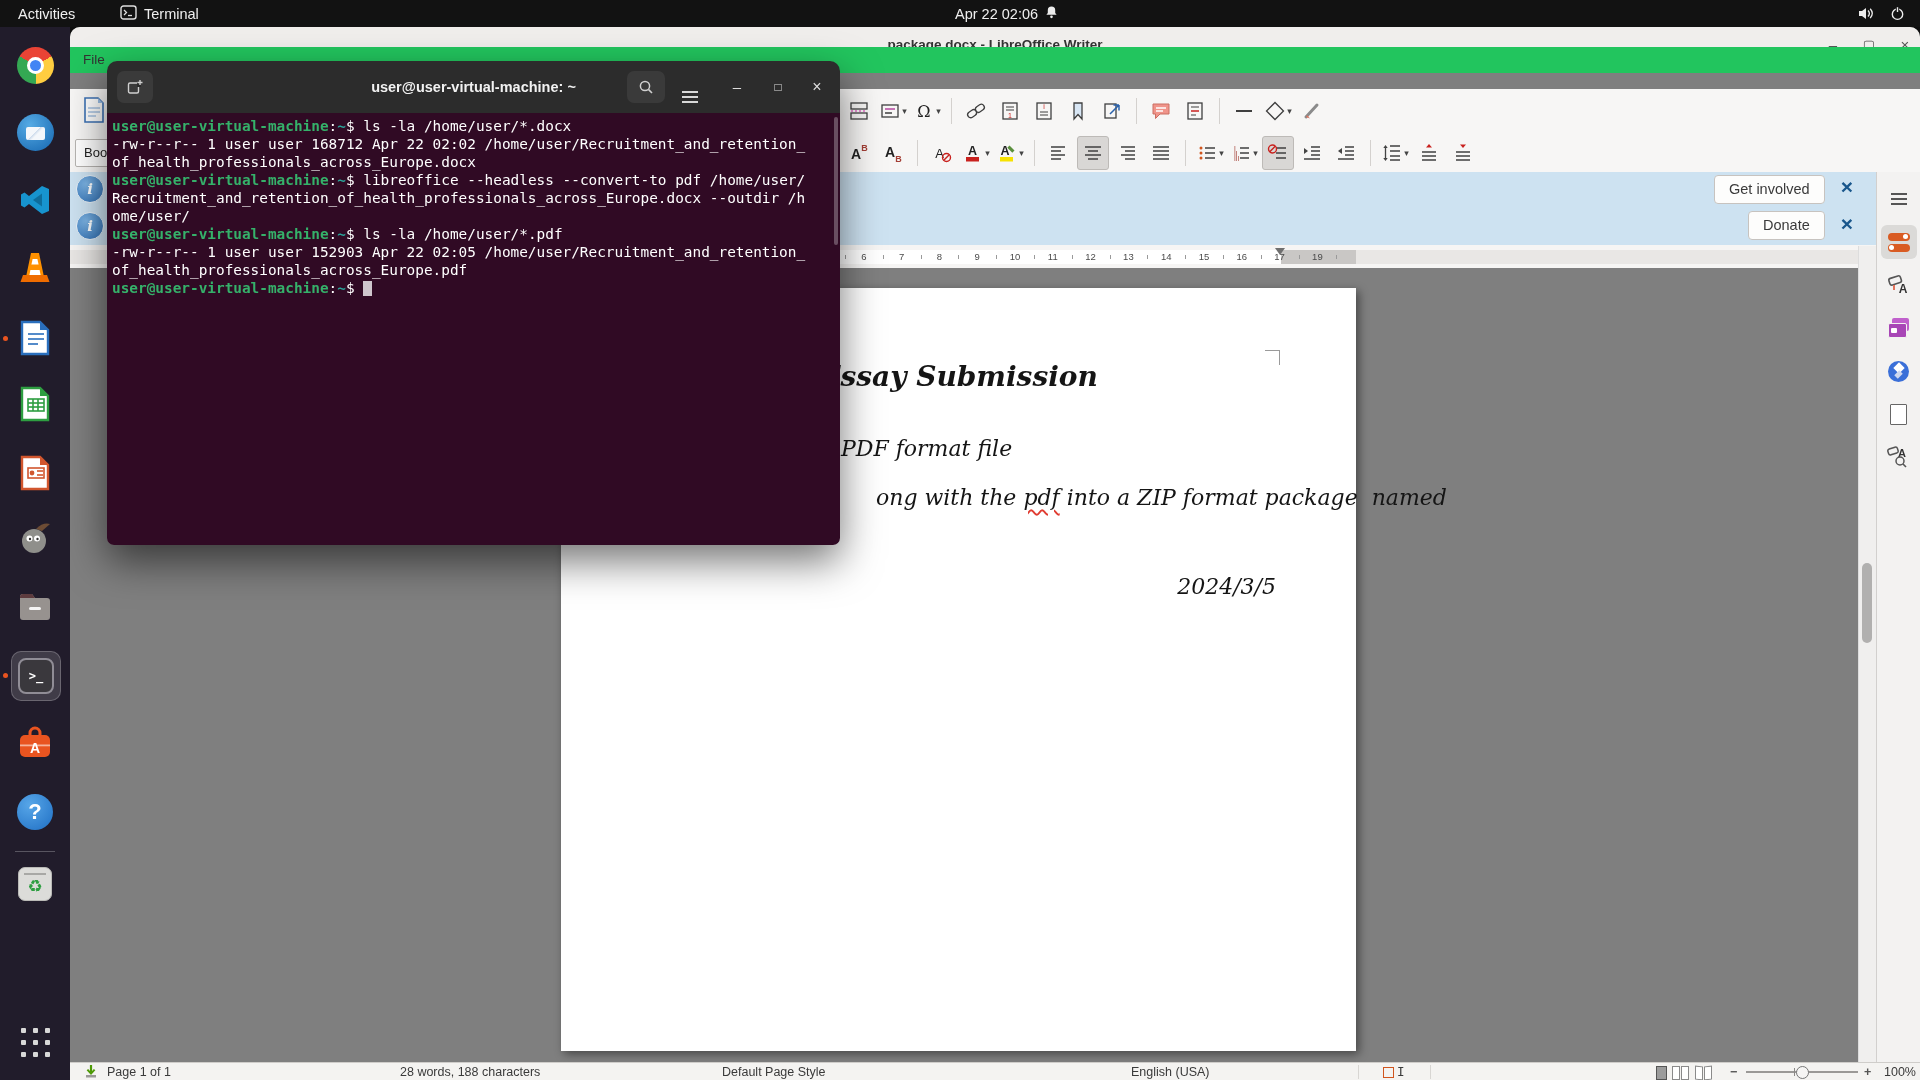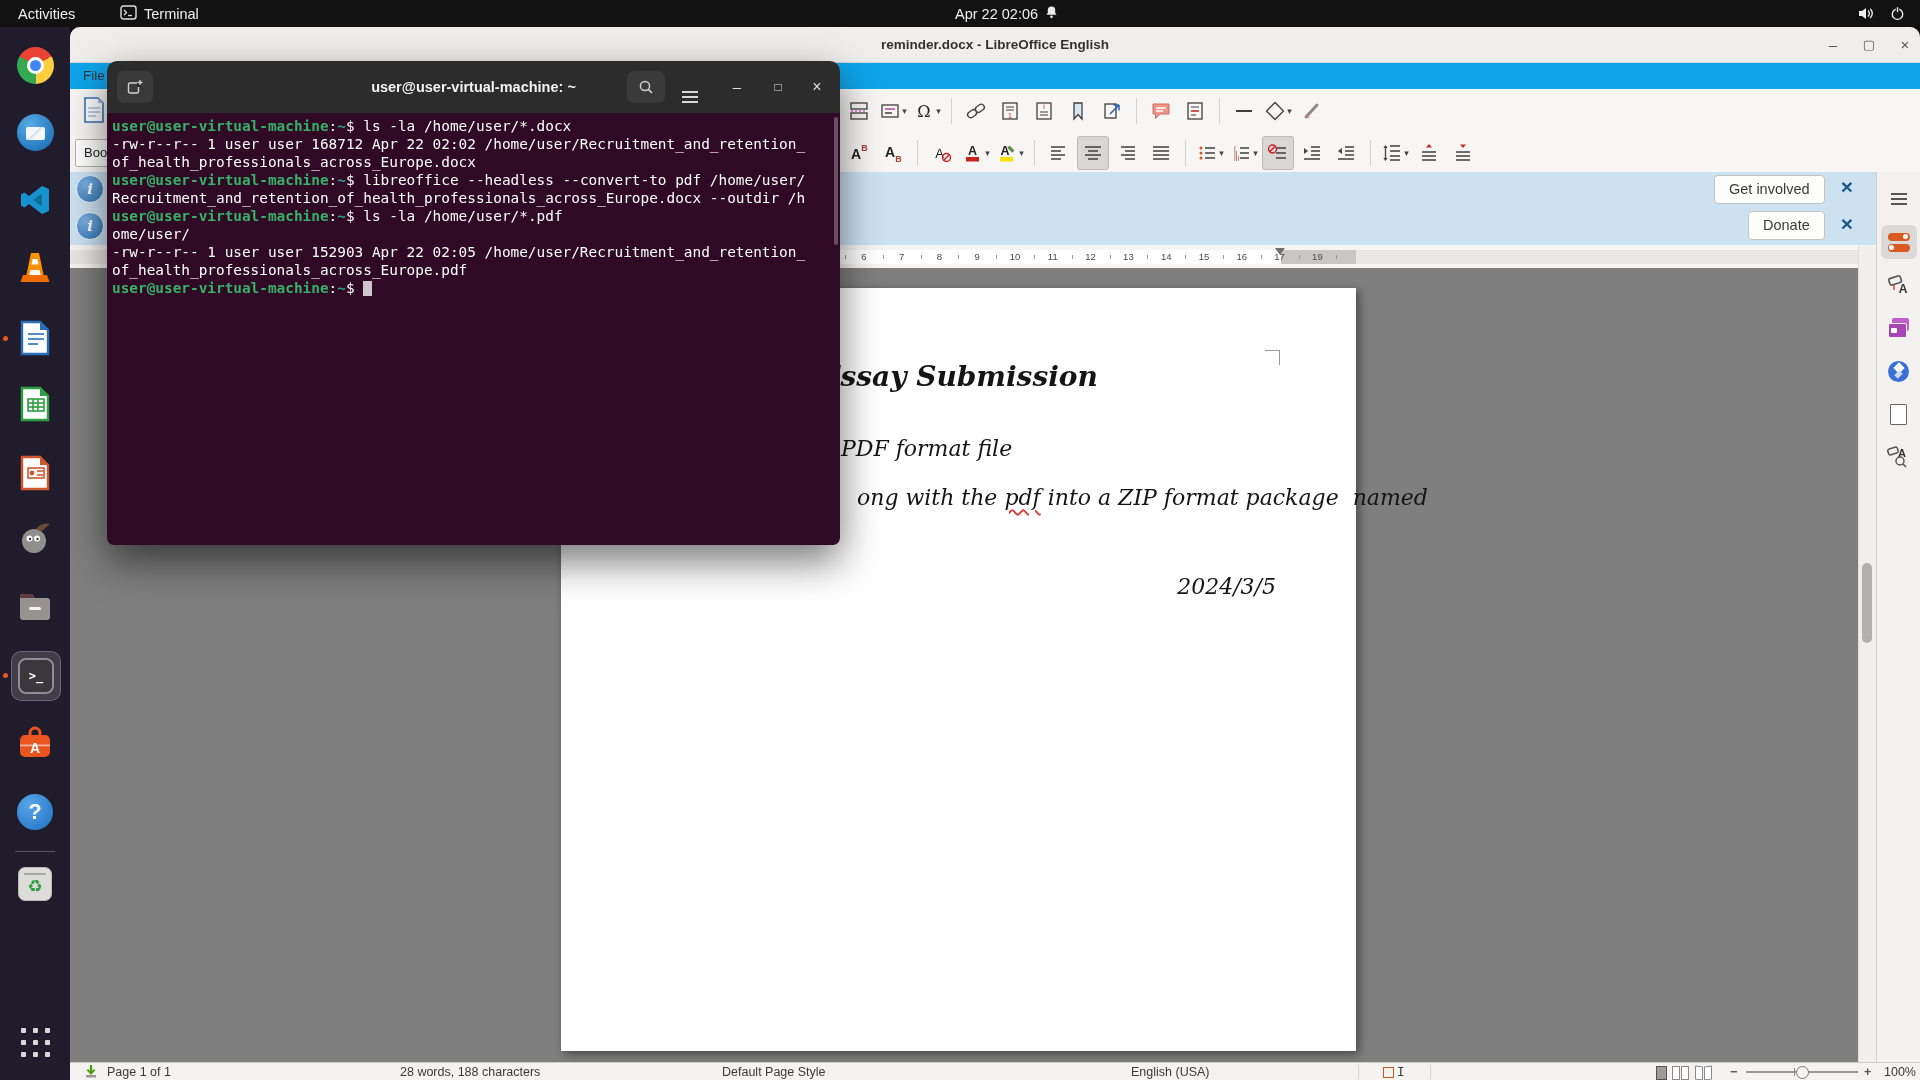--- a/index.html
+++ b/index.html
@@ -13,21 +13,21 @@
   .dock-item.active{background:rgba(255,255,255,.14);border:1px solid rgba(255,255,255,.22);border-radius:10px;}
   .dock-dot{position:absolute;width:5px;height:5px;border-radius:50%;left:3px;}
   #dock-divider{position:absolute;left:15px;width:40px;height:1px;background:rgba(255,255,255,.25);}
   .grid-dots{width:5px;height:5px;border-radius:1px;background:#d8d8d8;
     box-shadow:-12px -12px 0 #d8d8d8,0 -12px 0 #d8d8d8,12px -12px 0 #d8d8d8,-12px 0 0 #d8d8d8,12px 0 0 #d8d8d8,-12px 12px 0 #d8d8d8,0 12px 0 #d8d8d8,12px 12px 0 #d8d8d8;}
   
   #lo-window{position:absolute;left:70px;top:27px;width:1850px;height:1053px;background:#7f7f7f;border-radius:10px 10px 0 0;overflow:hidden;z-index:10;}
   #lo-titlebar{position:absolute;left:0;top:0;width:100%;height:35px;background:#f0eeec;border-bottom:1px solid #d8d4d1;}
   #lo-title{position:absolute;left:0;top:0;width:100%;text-align:center;line-height:35px;font-weight:bold;font-size:13.5px;color:#333;}
   .winbtn{position:absolute;top:6px;width:26px;height:23px;text-align:center;line-height:23px;font-size:15px;color:#555;}
-  #lo-menubar{position:absolute;left:0;top:36px;width:100%;height:26px;background:#0ea5e9;}
+  #lo-menubar{position:absolute;left:0;top:20px;width:100%;height:26px;background:#22c55e;}
   #lo-menu-file{position:absolute;left:8px;top:0;line-height:26px;font-size:13.5px;color:#333;padding:0 5px;}
   #lo-toolbar1{position:absolute;left:0;top:62px;width:100%;height:44px;background:#f7f6f5;border-bottom:1px solid #e3e1df;}
   #lo-toolbar2{position:absolute;left:0;top:106px;width:100%;height:39px;background:#f7f6f5;border-bottom:1px solid #dcdad8;}
   .tb-row{position:absolute;left:773px;top:5px;display:flex;align-items:center;gap:2px;}
   .tb-btn{height:32px;min-width:30px;display:flex;align-items:center;justify-content:center;border-radius:3px;border:1px solid transparent;}
   .tb-btn.sel{background:#d9d7d5;border:1px solid #bdbab7;}
   .tb-caret{font-size:9px;color:#444;margin-left:1px;}
   .tb-sep{width:1px;height:26px;background:#d4d1ce;margin:0 6px;}
   #style-combo{position:absolute;left:5px;top:6px;width:210px;height:26px;background:#fff;border:1px solid #b7b4b1;border-radius:2px;font-size:13px;color:#222;line-height:26px;padding-left:8px;}
   #tb1-sliver{position:absolute;left:13px;top:8px;}
@@ -44,21 +44,21 @@
   #ruler{position:absolute;left:0;top:218px;width:1806px;height:23px;background:#f6f5f4;font-size:9.5px;color:#4a4a4a;}
   .ruler-seg{position:absolute;top:5px;height:14px;}
   .ruler-num{position:absolute;top:5px;height:14px;line-height:14px;transform:translateX(-50%);}
   .ruler-tick{position:absolute;top:10px;width:1px;height:4px;background:#9a9a9a;}
   #ruler-rmarker{position:absolute;top:3px;width:0;height:0;border-left:5px solid transparent;border-right:5px solid transparent;border-top:7px solid #6f6f6f;}
   
   #page{position:absolute;left:491px;top:261px;width:795px;height:763px;background:#fff;box-shadow:3px 3px 9px rgba(0,0,0,.45);}
   #doc-heading{position:absolute;left:0;top:72px;width:100%;text-align:center;font:italic bold 28px "DejaVu Serif",serif;color:#151515;}
   .docline{position:absolute;white-space:pre;font:italic 22px "DejaVu Serif",serif;color:#151515;}
   #doc-line1{left:280px;top:148px;}
-  #doc-line2{left:296px;top:197px;}
+  #doc-line2{left:280px;top:197px;padding-left:35px;}
   #doc-date{right:80px;top:286px;}
   .mis{text-decoration:underline wavy #e03c31 1.5px;text-underline-offset:4px;}
   #corner-mark{position:absolute;left:704px;top:62px;width:14px;height:14px;border-top:1.5px solid #9a9a9a;border-right:1.5px solid #9a9a9a;}
   
   #lo-sidebar{position:absolute;left:1806px;top:145px;width:44px;height:890px;background:#f3f2f1;border-left:1px solid #d2d0ce;display:flex;flex-direction:column;align-items:center;padding-top:10px;gap:9px;box-sizing:border-box;}
   .sb-btn{width:36px;height:34px;display:flex;align-items:center;justify-content:center;border-radius:6px;}
   .sb-btn.sel{background:#dbdad8;}
   #v-scroll{position:absolute;left:1788px;top:219px;width:17px;height:816px;background:#f0efee;border-left:1px solid #ddd;}
   #v-thumb{position:absolute;left:3px;top:317px;width:10px;height:80px;background:#b1b0af;border-radius:5px;}
   
@@ -232,21 +232,21 @@
       </div>
     </div>
     <div class="dock-item" style="top: 991px;">
       <div class="grid-dots"></div>
     </div>
     <div id="dock-divider" style="top: 824px;"></div>
   </div>
 
 <div id="lo-window">
   <div id="lo-titlebar">
-    <div id="lo-title">reminder.docx - LibreOffice English</div>
+    <div id="lo-title">package.docx - LibreOffice Writer</div>
     <span class="winbtn" style="left:1750px;">–</span>
     <span class="winbtn" style="left:1786px;font-size:13px;">▢</span>
     <span class="winbtn" style="left:1822px;">×</span>
   </div>
   <div id="lo-menubar">
     <span id="lo-menu-file">File</span>
   </div>
   <div id="lo-toolbar1">
     <span id="tb1-sliver">
       <svg width="22" height="26" viewBox="0 0 22 26">
@@ -663,20 +663,20 @@
     <span class="tctl" style="left:615px;">–</span>
     <span class="tctl" style="left:656px;font-size:12px;">□</span>
     <span class="tctl" style="left:695px;font-size:16px;">×</span>
   </div>
   <div id="term-body" style="background: rgb(48, 10, 36);">
       <div class="tline"><span class="c-g" style="color: rgb(53, 177, 106);">user@user-virtual-machine</span><span class="c-w">:</span><span class="c-t" style="color: rgb(42, 161, 152);">~</span><span class="c-w">$ ls -la /home/user/*.docx</span></div>
       <div class="tline"><span class="c-w">-rw-r--r-- 1 user user 168712 Apr 22 02:02 /home/user/Recruitment_and_retention_</span></div>
       <div class="tline"><span class="c-w">of_health_professionals_across_Europe.docx</span></div>
       <div class="tline"><span class="c-g" style="color: rgb(53, 177, 106);">user@user-virtual-machine</span><span class="c-w">:</span><span class="c-t" style="color: rgb(42, 161, 152);">~</span><span class="c-w">$ libreoffice --headless --convert-to pdf /home/user/</span></div>
       <div class="tline"><span class="c-w">Recruitment_and_retention_of_health_professionals_across_Europe.docx --outdir /h</span></div>
+      <div class="tline"><span class="c-w">ome/user/</span></div>
       <div class="tline"><span class="c-g" style="color: rgb(53, 177, 106);">user@user-virtual-machine</span><span class="c-w">:</span><span class="c-t" style="color: rgb(42, 161, 152);">~</span><span class="c-w">$ ls -la /home/user/*.pdf</span></div>
-      <div class="tline"><span class="c-w">ome/user/</span></div>
       <div class="tline"><span class="c-w">-rw-r--r-- 1 user user 152903 Apr 22 02:05 /home/user/Recruitment_and_retention_</span></div>
       <div class="tline"><span class="c-w">of_health_professionals_across_Europe.pdf</span></div>
       <div class="tline"><span class="c-g" style="color: rgb(53, 177, 106);">user@user-virtual-machine</span><span class="c-w">:</span><span class="c-t" style="color: rgb(42, 161, 152);">~</span><span class="c-w">$ </span><span class="c-cur" style="background: rgb(207, 198, 205);"> </span></div>
     </div>
   <div id="term-scroll"></div>
 </div>
 
 </body></html>

